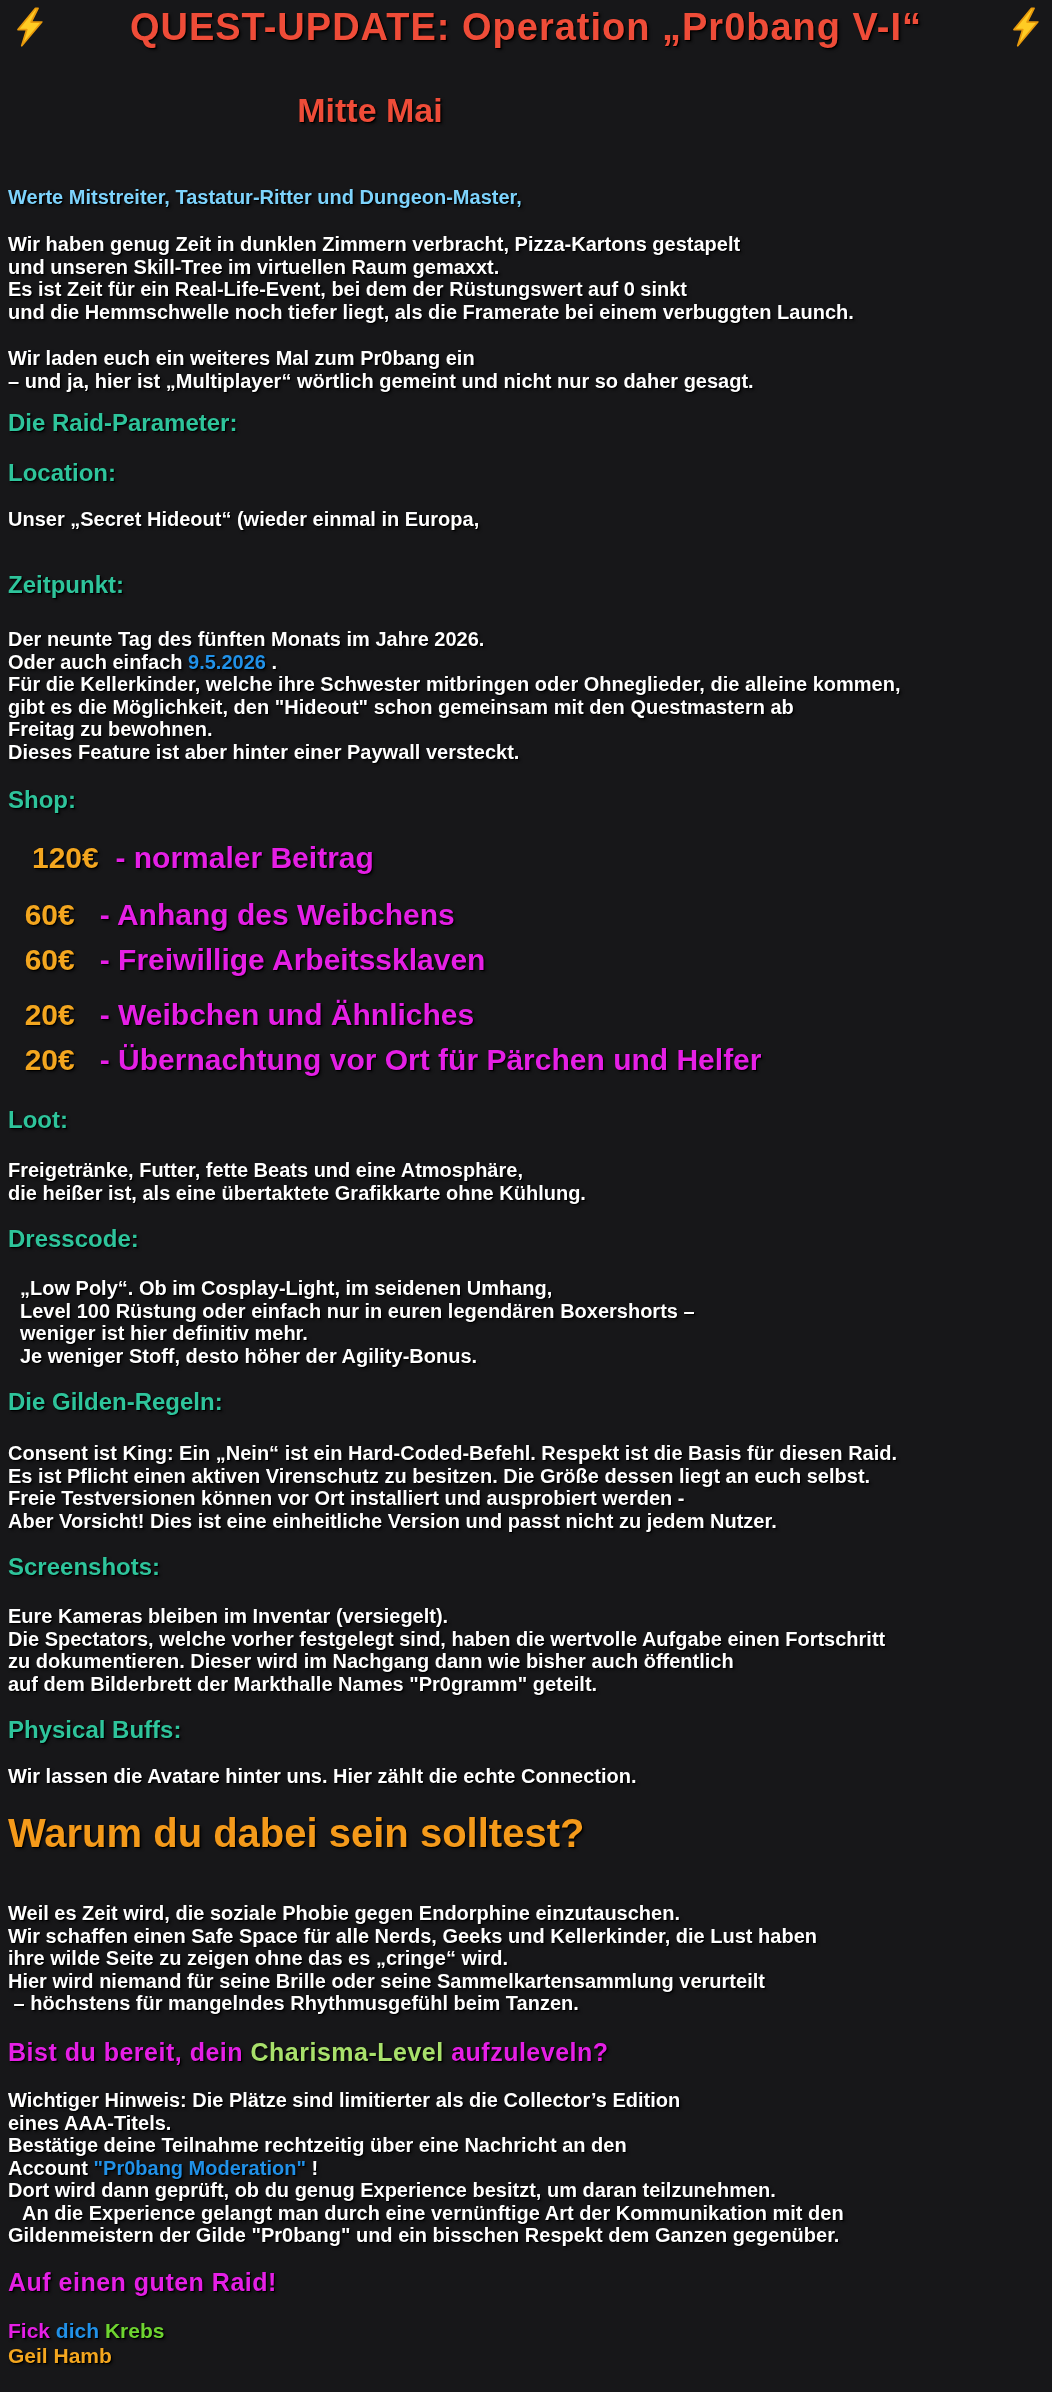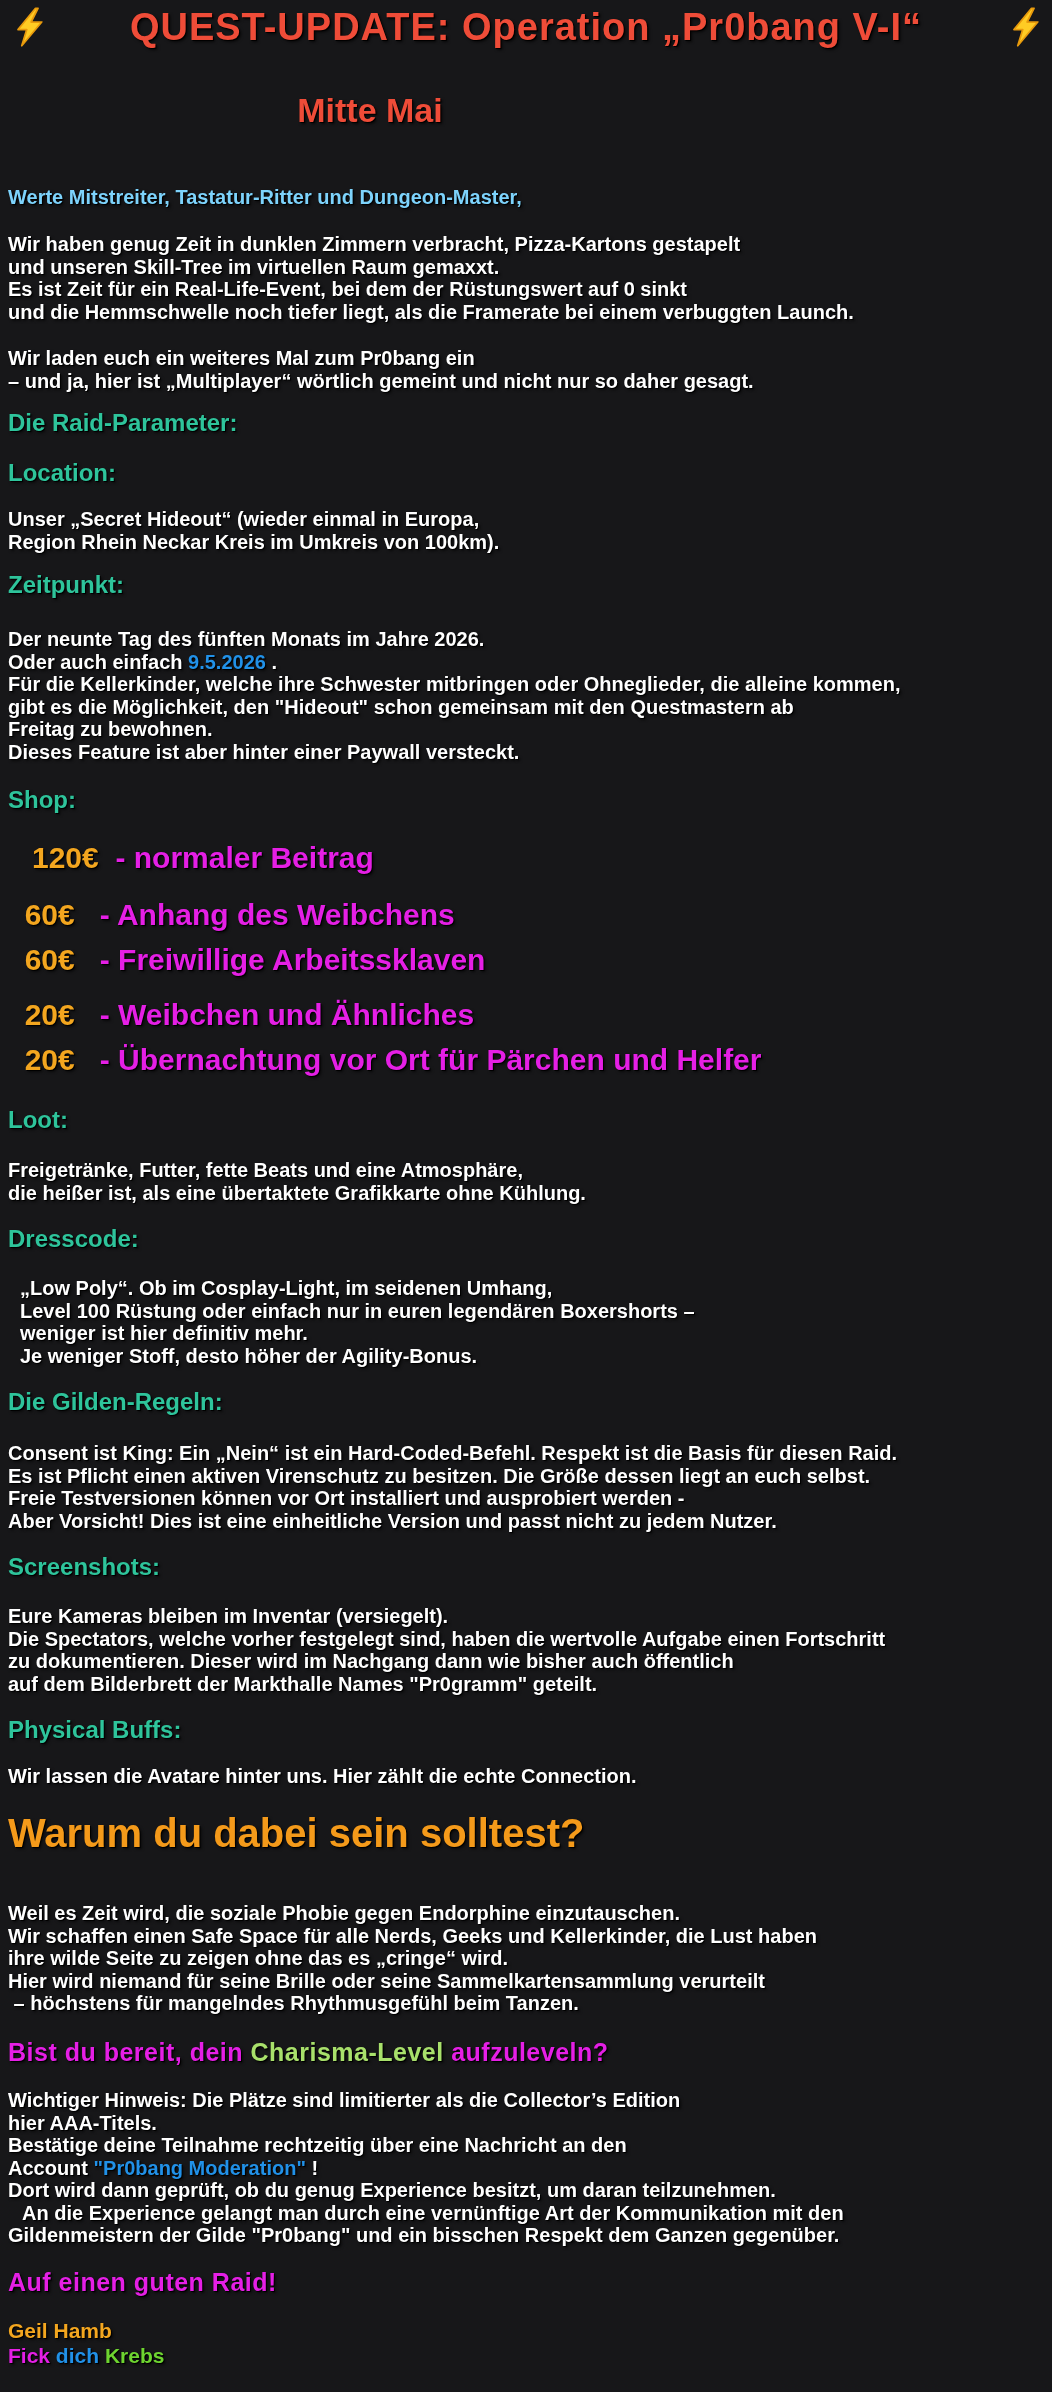--- a/index.html
+++ b/index.html
@@ -96,21 +96,20 @@
         <div class="line"><span style="color: rgb(255, 255, 255);">– und ja, hier ist „Multiplayer“ wörtlich gemeint und nicht nur so daher gesagt.</span></div>
       </div>
       <div class="block section" style="top: 409px;">
         <div class="line"><span style="color: rgb(46, 196, 155);">Die Raid-Parameter:</span></div>
       </div>
       <div class="block section" style="top: 459px;">
         <div class="line"><span style="color: rgb(46, 196, 155);">Location:</span></div>
       </div>
       <div class="block body" style="top: 508px;">
         <div class="line"><span style="color: rgb(255, 255, 255);">Unser „Secret Hideout“ (wieder einmal in Europa,</span></div>
-        <div class="line"><span style="color: rgb(255, 255, 255);">Region Rhein Neckar Kreis im Umkreis von 100km).</span></div>
       </div>
       <div class="block section" style="top: 571px;">
         <div class="line"><span style="color: rgb(46, 196, 155);">Zeitpunkt:</span></div>
       </div>
       <div class="block body" style="top: 628px;">
         <div class="line"><span style="color: rgb(255, 255, 255);">Der neunte Tag des fünften Monats im Jahre 2026.</span></div>
         <div class="line"><span style="color: rgb(255, 255, 255);">Oder auch einfach </span><span class="linkish" style="color: rgb(33, 145, 232);">9.5.2026</span><span style="color: rgb(255, 255, 255);"> .</span></div>
         <div class="line"><span style="color: rgb(255, 255, 255);">Für die Kellerkinder, welche ihre Schwester mitbringen oder Ohneglieder, die alleine kommen,</span></div>
         <div class="line"><span style="color: rgb(255, 255, 255);">gibt es die Möglichkeit, den "Hideout" schon gemeinsam mit den Questmastern ab</span></div>
         <div class="line"><span style="color: rgb(255, 255, 255);">Freitag zu bewohnen.</span></div>
@@ -182,29 +181,29 @@
         <div class="line"><span style="color: rgb(255, 255, 255);">Wir schaffen einen Safe Space für alle Nerds, Geeks und Kellerkinder, die Lust haben</span></div>
         <div class="line"><span style="color: rgb(255, 255, 255);">ihre wilde Seite zu zeigen ohne das es „cringe“ wird.</span></div>
         <div class="line"><span style="color: rgb(255, 255, 255);">Hier wird niemand für seine Brille oder seine Sammelkartensammlung verurteilt</span></div>
         <div class="line"><span style="color: rgb(255, 255, 255);"> – höchstens für mangelndes Rhythmusgefühl beim Tanzen.</span></div>
       </div>
       <div class="block question" style="top: 2038px;">
         <div class="line"><span style="color: rgb(229, 31, 229);">Bist du bereit, dein </span><span style="color: rgb(168, 224, 107);">Charisma-Level</span><span style="color: rgb(229, 31, 229);"> aufzuleveln?</span></div>
       </div>
       <div class="block body" style="top: 2089px;">
         <div class="line"><span style="color: rgb(255, 255, 255);">Wichtiger Hinweis: Die Plätze sind limitierter als die Collector’s Edition</span></div>
-        <div class="line"><span style="color: rgb(255, 255, 255);">hier AAA-Titels.</span></div>
+        <div class="line"><span style="color: rgb(255, 255, 255);">eines AAA-Titels.</span></div>
         <div class="line"><span style="color: rgb(255, 255, 255);">Bestätige deine Teilnahme rechtzeitig über eine Nachricht an den</span></div>
         <div class="line"><span style="color: rgb(255, 255, 255);">Account </span><span class="linkish" style="color: rgb(33, 145, 232);">"Pr0bang Moderation"</span><span style="color: rgb(255, 255, 255);"> !</span></div>
         <div class="line"><span style="color: rgb(255, 255, 255);">Dort wird dann geprüft, ob du genug Experience besitzt, um daran teilzunehmen.</span></div>
         <div class="line"><span style="color: rgb(255, 255, 255); margin-left: 14px;">An die Experience gelangt man durch eine vernünftige Art der Kommunikation mit den</span></div>
         <div class="line"><span style="color: rgb(255, 255, 255);">Gildenmeistern der Gilde "Pr0bang" und ein bisschen Respekt dem Ganzen gegenüber.</span></div>
       </div>
       <div class="block question" style="top: 2268px;">
         <div class="line"><span style="color: rgb(229, 31, 229);">Auf einen guten Raid!</span></div>
       </div>
       <div class="block signature" style="top: 2318px;">
+        <div class="line"><span style="color: rgb(229, 31, 229);">Fick</span><span style="color: rgb(33, 145, 232);"> dich</span><span style="color: rgb(110, 212, 48);"> Krebs</span></div>
         <div class="line"><span style="color: rgb(243, 166, 31);">Geil Hamb</span></div>
-        <div class="line"><span style="color: rgb(229, 31, 229);">Fick</span><span style="color: rgb(33, 145, 232);"> dich</span><span style="color: rgb(110, 212, 48);"> Krebs</span></div>
       </div>
     </div>
 
 </div>
 
 </body></html>

